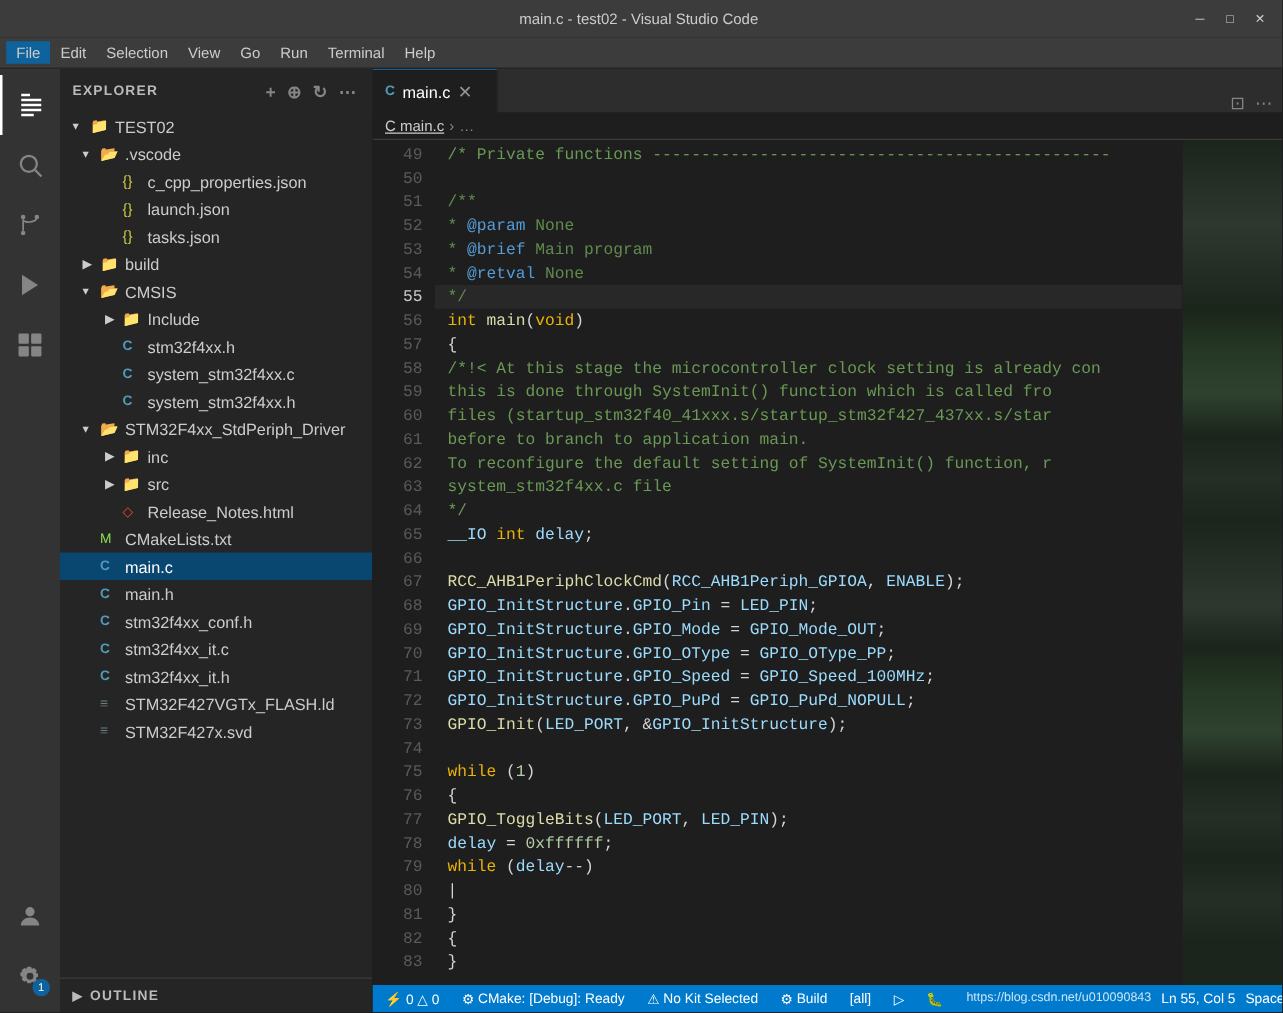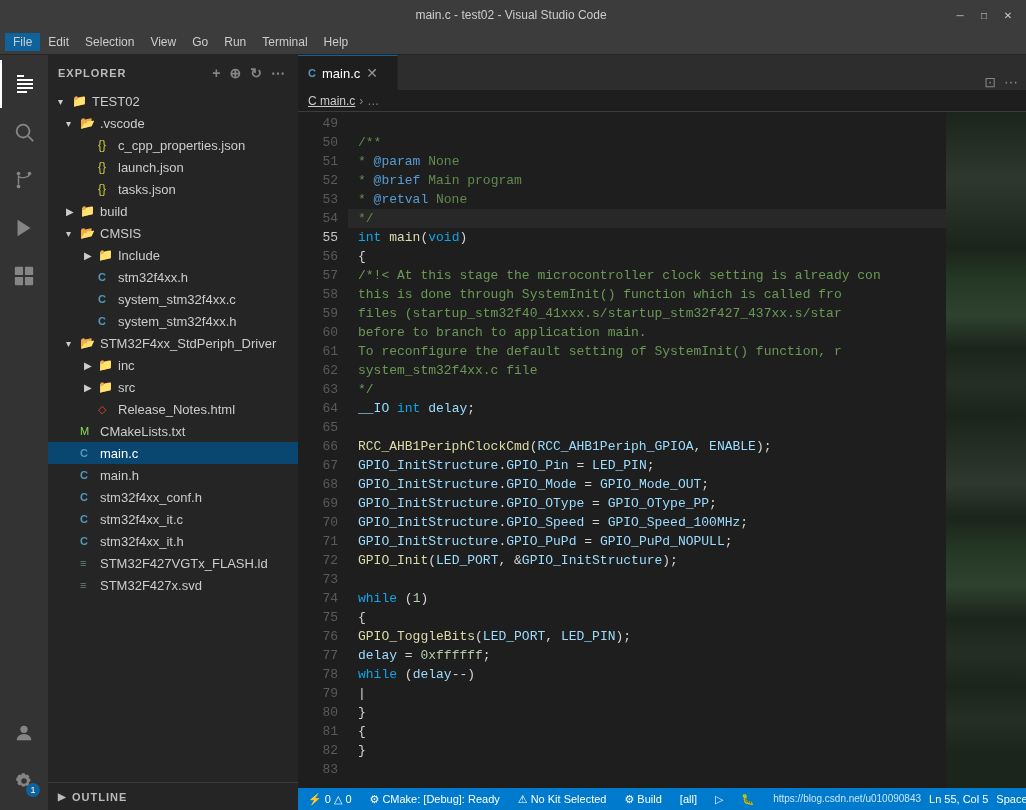--- a/index.html
+++ b/index.html
@@ -244,21 +244,21 @@
     #code-area::-webkit-scrollbar { width: 8px; height: 8px; }
     #code-area::-webkit-scrollbar-thumb { background: #424242; }
     .code-line {
       height: 19px;
       line-height: 19px;
       padding-left: 10px;
       white-space: nowrap;
     }
     .code-line.highlighted { background: #282828; }
     
-    .kw { color: #0ea5e9; }
+    .kw { color: #eab308; }
     .fn { color: #dcdcaa; }
     .num { color: #b5cea8; }
     .cmt { color: #6a9955; }
     .macro { color: #9cdcfe; }
     .op { color: #d4d4d4; }
     .param { color: #9cdcfe; }
     .doc { color: #608b4e; }
     
     #minimap {
       width: 80px;
@@ -604,20 +604,23 @@
           <span class="line-num">77</span>
           <span class="line-num">78</span>
           <span class="line-num">79</span>
           <span class="line-num">80</span>
           <span class="line-num">81</span>
           <span class="line-num">82</span>
           <span class="line-num">83</span>
         </div>
 
         <div id="code-area">
+          <div class="code-line">
+            <span class="cmt">  /* Private functions -----------------------------------------------</span>
+          </div>
           <div class="code-line">&nbsp;</div>
           <div class="code-line">
             <span class="doc">  /**</span>
           </div>
           <div class="code-line">
             <span class="doc">   * </span><span class="doc" style="color:#569cd6;">@param</span><span class="doc">  None</span>
           </div>
           <div class="code-line">
             <span class="doc">   * </span><span class="doc" style="color:#569cd6;">@brief</span><span class="doc">  Main program</span>
           </div>

